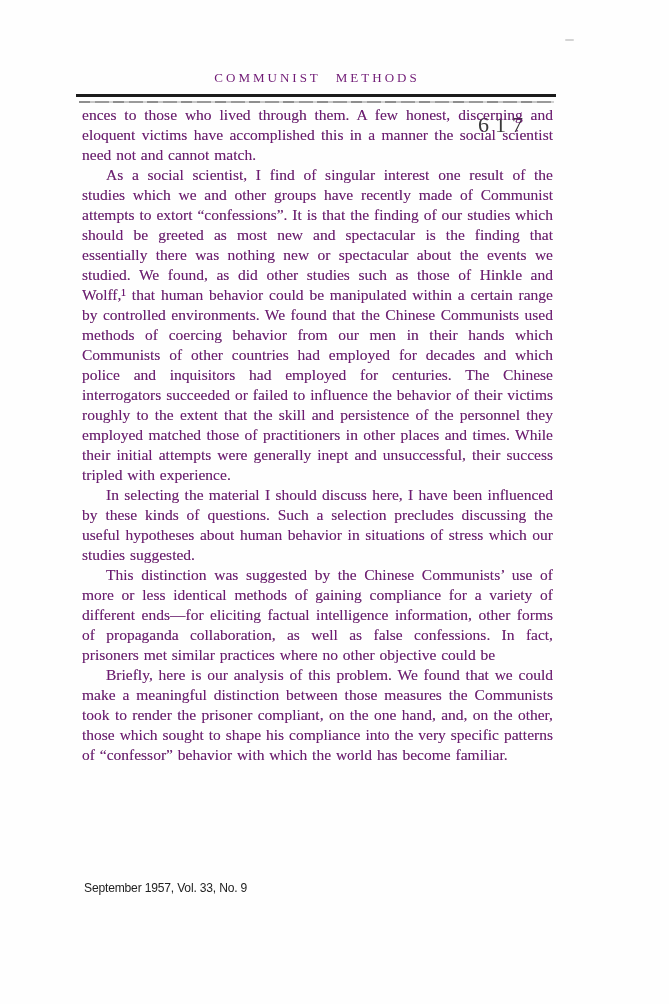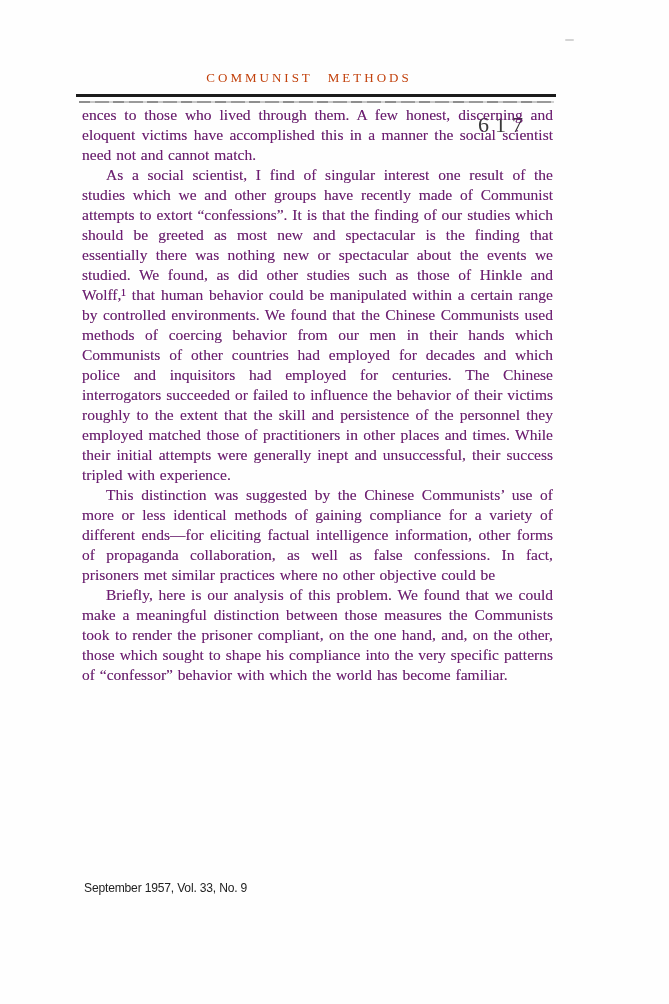--- a/index.html
+++ b/index.html
@@ -20,28 +20,28 @@
     position: absolute;
     left: 565px;
     top: 39px;
     width: 9px;
     height: 2px;
     background: #d4d4d4;
     border-radius: 1px;
   }
   .running-title {
     position: absolute;
-    left: 74px;
+    left: 82px;
     top: 70px;
     width: 470px;
     text-align: center;
     font-size: 13px;
     letter-spacing: 3px;
     word-spacing: 9px;
-    color: #c2410c;
+    color: #701a75;
     white-space: nowrap;
   }
   .folio {
     position: absolute;
     right: 140px;
     top: 67px;
     font-size: 22px;
     letter-spacing: 6px;
     color: #3a3a3a;
     white-space: nowrap;
@@ -111,19 +111,20 @@
   <div class="running-title">COMMUNIST METHODS</div>
 
   <div class="folio">617</div>
 
   <div class="rule-thick"></div>
   <div class="rule-thin"></div>
 
   <main class="text-block">
     <p class="no-indent">ences to those who lived through them. A few honest, discerning and eloquent victims have accomplished this in a manner the social scientist need not and cannot match.</p>
     <p>As a social scientist, I find of singular interest one result of the studies which we and other groups have recently made of Communist attempts to extort “confessions”. It is that the finding of our studies which should be greeted as most new and spectacular is the finding that essentially there was nothing new or spectacular about the events we studied. We found, as did other studies such as those of Hinkle and Wolff,¹ that human behavior could be manipulated within a certain range by controlled environments. We found that the Chinese Communists used methods of coercing behavior from our men in their hands which Communists of other countries had employed for decades and which police and inquisitors had employed for centuries. The Chinese interrogators succeeded or failed to influence the behavior of their victims roughly to the extent that the skill and persistence of the personnel they employed matched those of practitioners in other places and times. While their initial attempts were generally inept and unsuccessful, their success tripled with experience.</p>
+    <p>In selecting the material I should discuss here, I have been influenced by these kinds of questions. Such a selection precludes discussing the useful hypotheses about human behavior in situations of stress which our studies suggested.</p>
     <p>This distinction was suggested by the Chinese Communists’ use of more or less identical methods of gaining compliance for a variety of different ends—for eliciting factual intelligence information, other forms of propaganda collaboration, as well as false confessions. In fact, prisoners met similar practices where no other objective could be</p>
     <p>Briefly, here is our analysis of this problem. We found that we could make a meaningful distinction between those measures the Communists took to render the prisoner compliant, on the one hand, and, on the other, those which sought to shape his compliance into the very specific patterns of “confessor” behavior with which the world has become familiar.</p>
   </main>
 
   <div class="footer-citation">September 1957, Vol. 33, No. 9</div>
 
 </div>
 
 </body></html>

